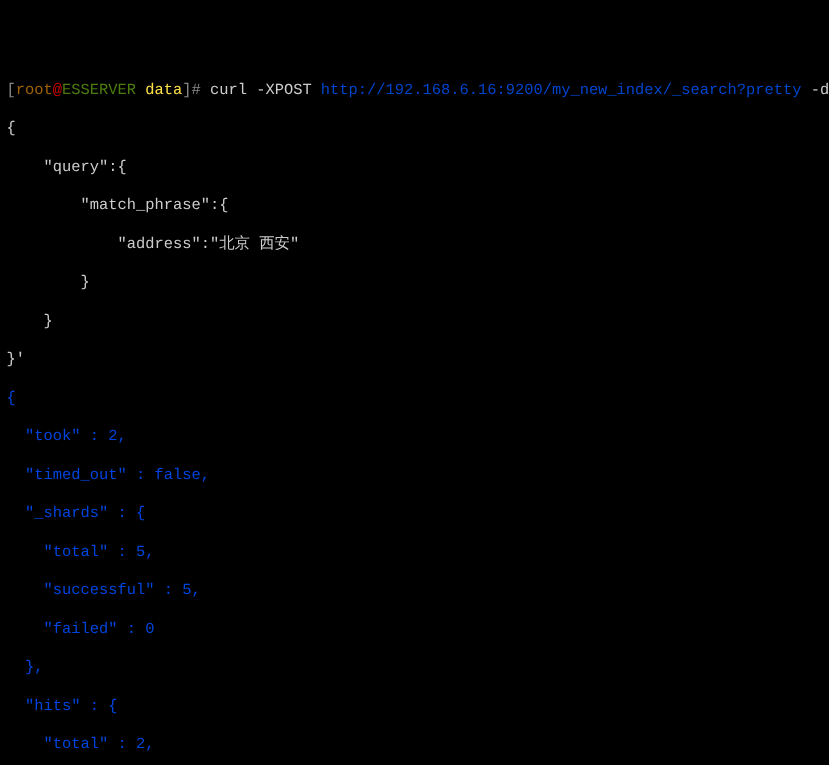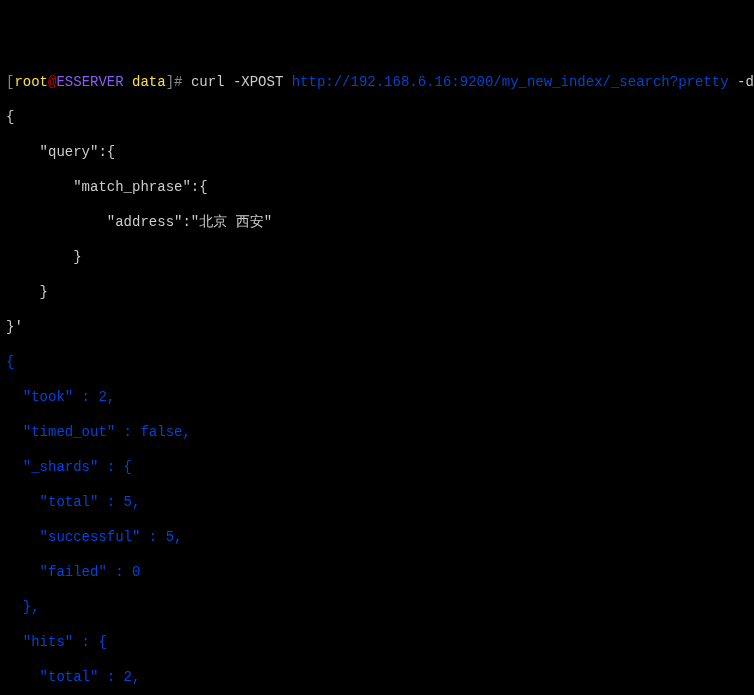--- a/index.html
+++ b/index.html
@@ -5,23 +5,23 @@
     * { margin: 0; padding: 0; box-sizing: border-box; }
     body {
       background: #000;
       font-family: 'Consolas', 'Monaco', 'Courier New', monospace;
       font-size: 14px;
       line-height: 1.25;
       padding: 4px 6px;
       white-space: pre;
       width: 754px;
     }
-    .prompt-user { color: #fde047; }
+    .prompt-user { color: #a16207; }
     .prompt-at { color: #cc0000; }
-    .prompt-host { color: #8b5cf6; }
+    .prompt-host { color: #4d7c0f; }
     .prompt-path { color: #fde047; }
     .prompt-bracket { color: #888; }
     .cmd-text { color: #ccc; }
     .url-text { color: #0044cc; text-align: right; }
     .json-out { color: #0044dd; }
     .quote-mark { color: #ccc; }
     .terminal-line { display: block; }
   </style>
 </head>
 <body>

